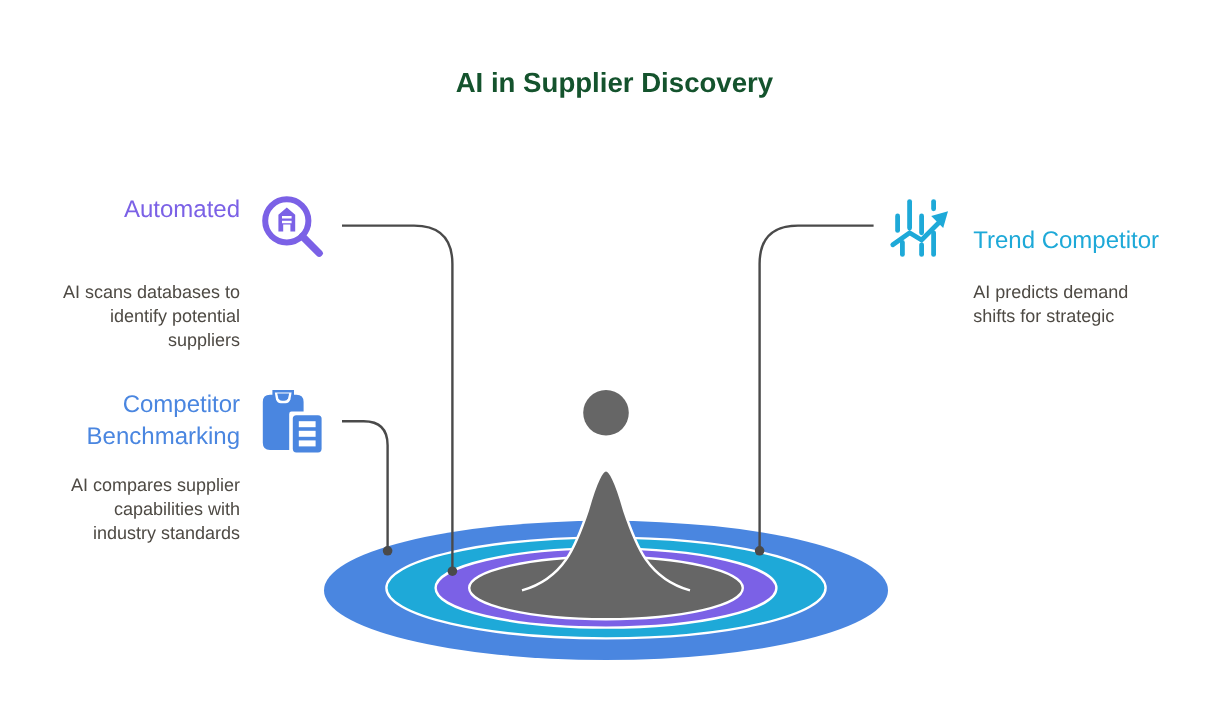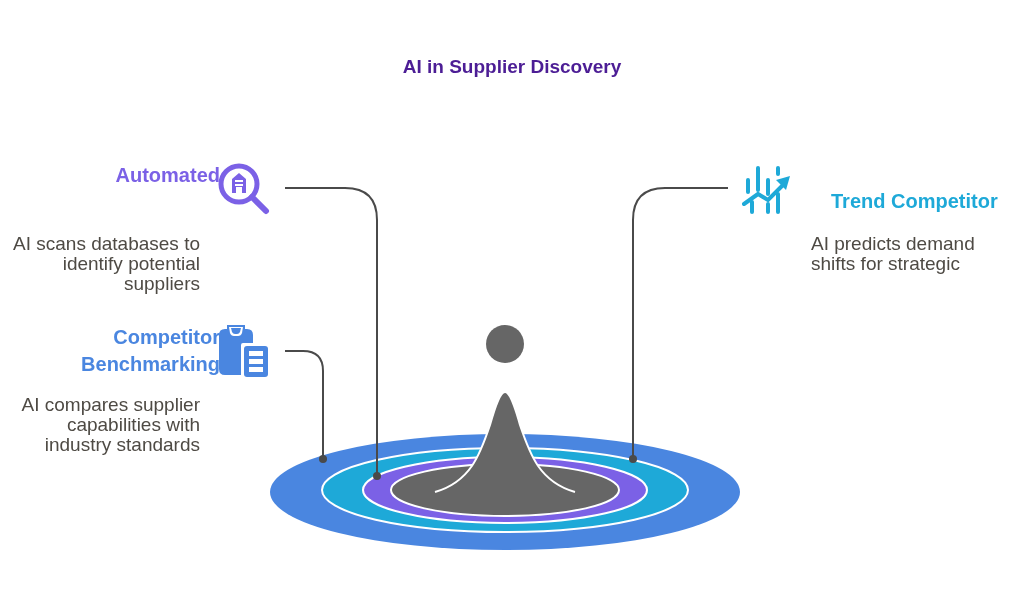--- a/index.html
+++ b/index.html
@@ -1,21 +1,21 @@
 <!DOCTYPE html>
 <html><head>
 <meta charset="utf-8">
 <style>
   html, body { margin: 0; padding: 0; background: #ffffff; }
   body { width: 1024px; height: 607px; position: relative; overflow: hidden;
          font-family: "Liberation Sans", sans-serif; }
   .title { position: absolute; left: 0; width: 1024px; top: 56px; text-align: center;
-           font-size: 19px; font-weight: bold; color: #4c1d95; }
-  .heading { position: absolute; font-weight: bold; font-size: 20px; line-height: 27px; margin-left: 20px; }
-  .desc { position: absolute; font-size: 19px; line-height: 20px; color: #4e4a44; }
+           font-size: 23px; font-weight: bold; color: #14532d; }
+  .heading { position: absolute; font-weight: normal; font-size: 20px; line-height: 27px; }
+  .desc { position: absolute; font-size: 15px; line-height: 20px; color: #4e4a44; }
   .right { text-align: right; }
   .left { text-align: left; }
   svg.canvas { position: absolute; left: 0; top: 0; }
   .icon { position: absolute; }
 </style>
 </head>
 <body>
 
 <div class="title">AI in Supplier Discovery</div>
 

